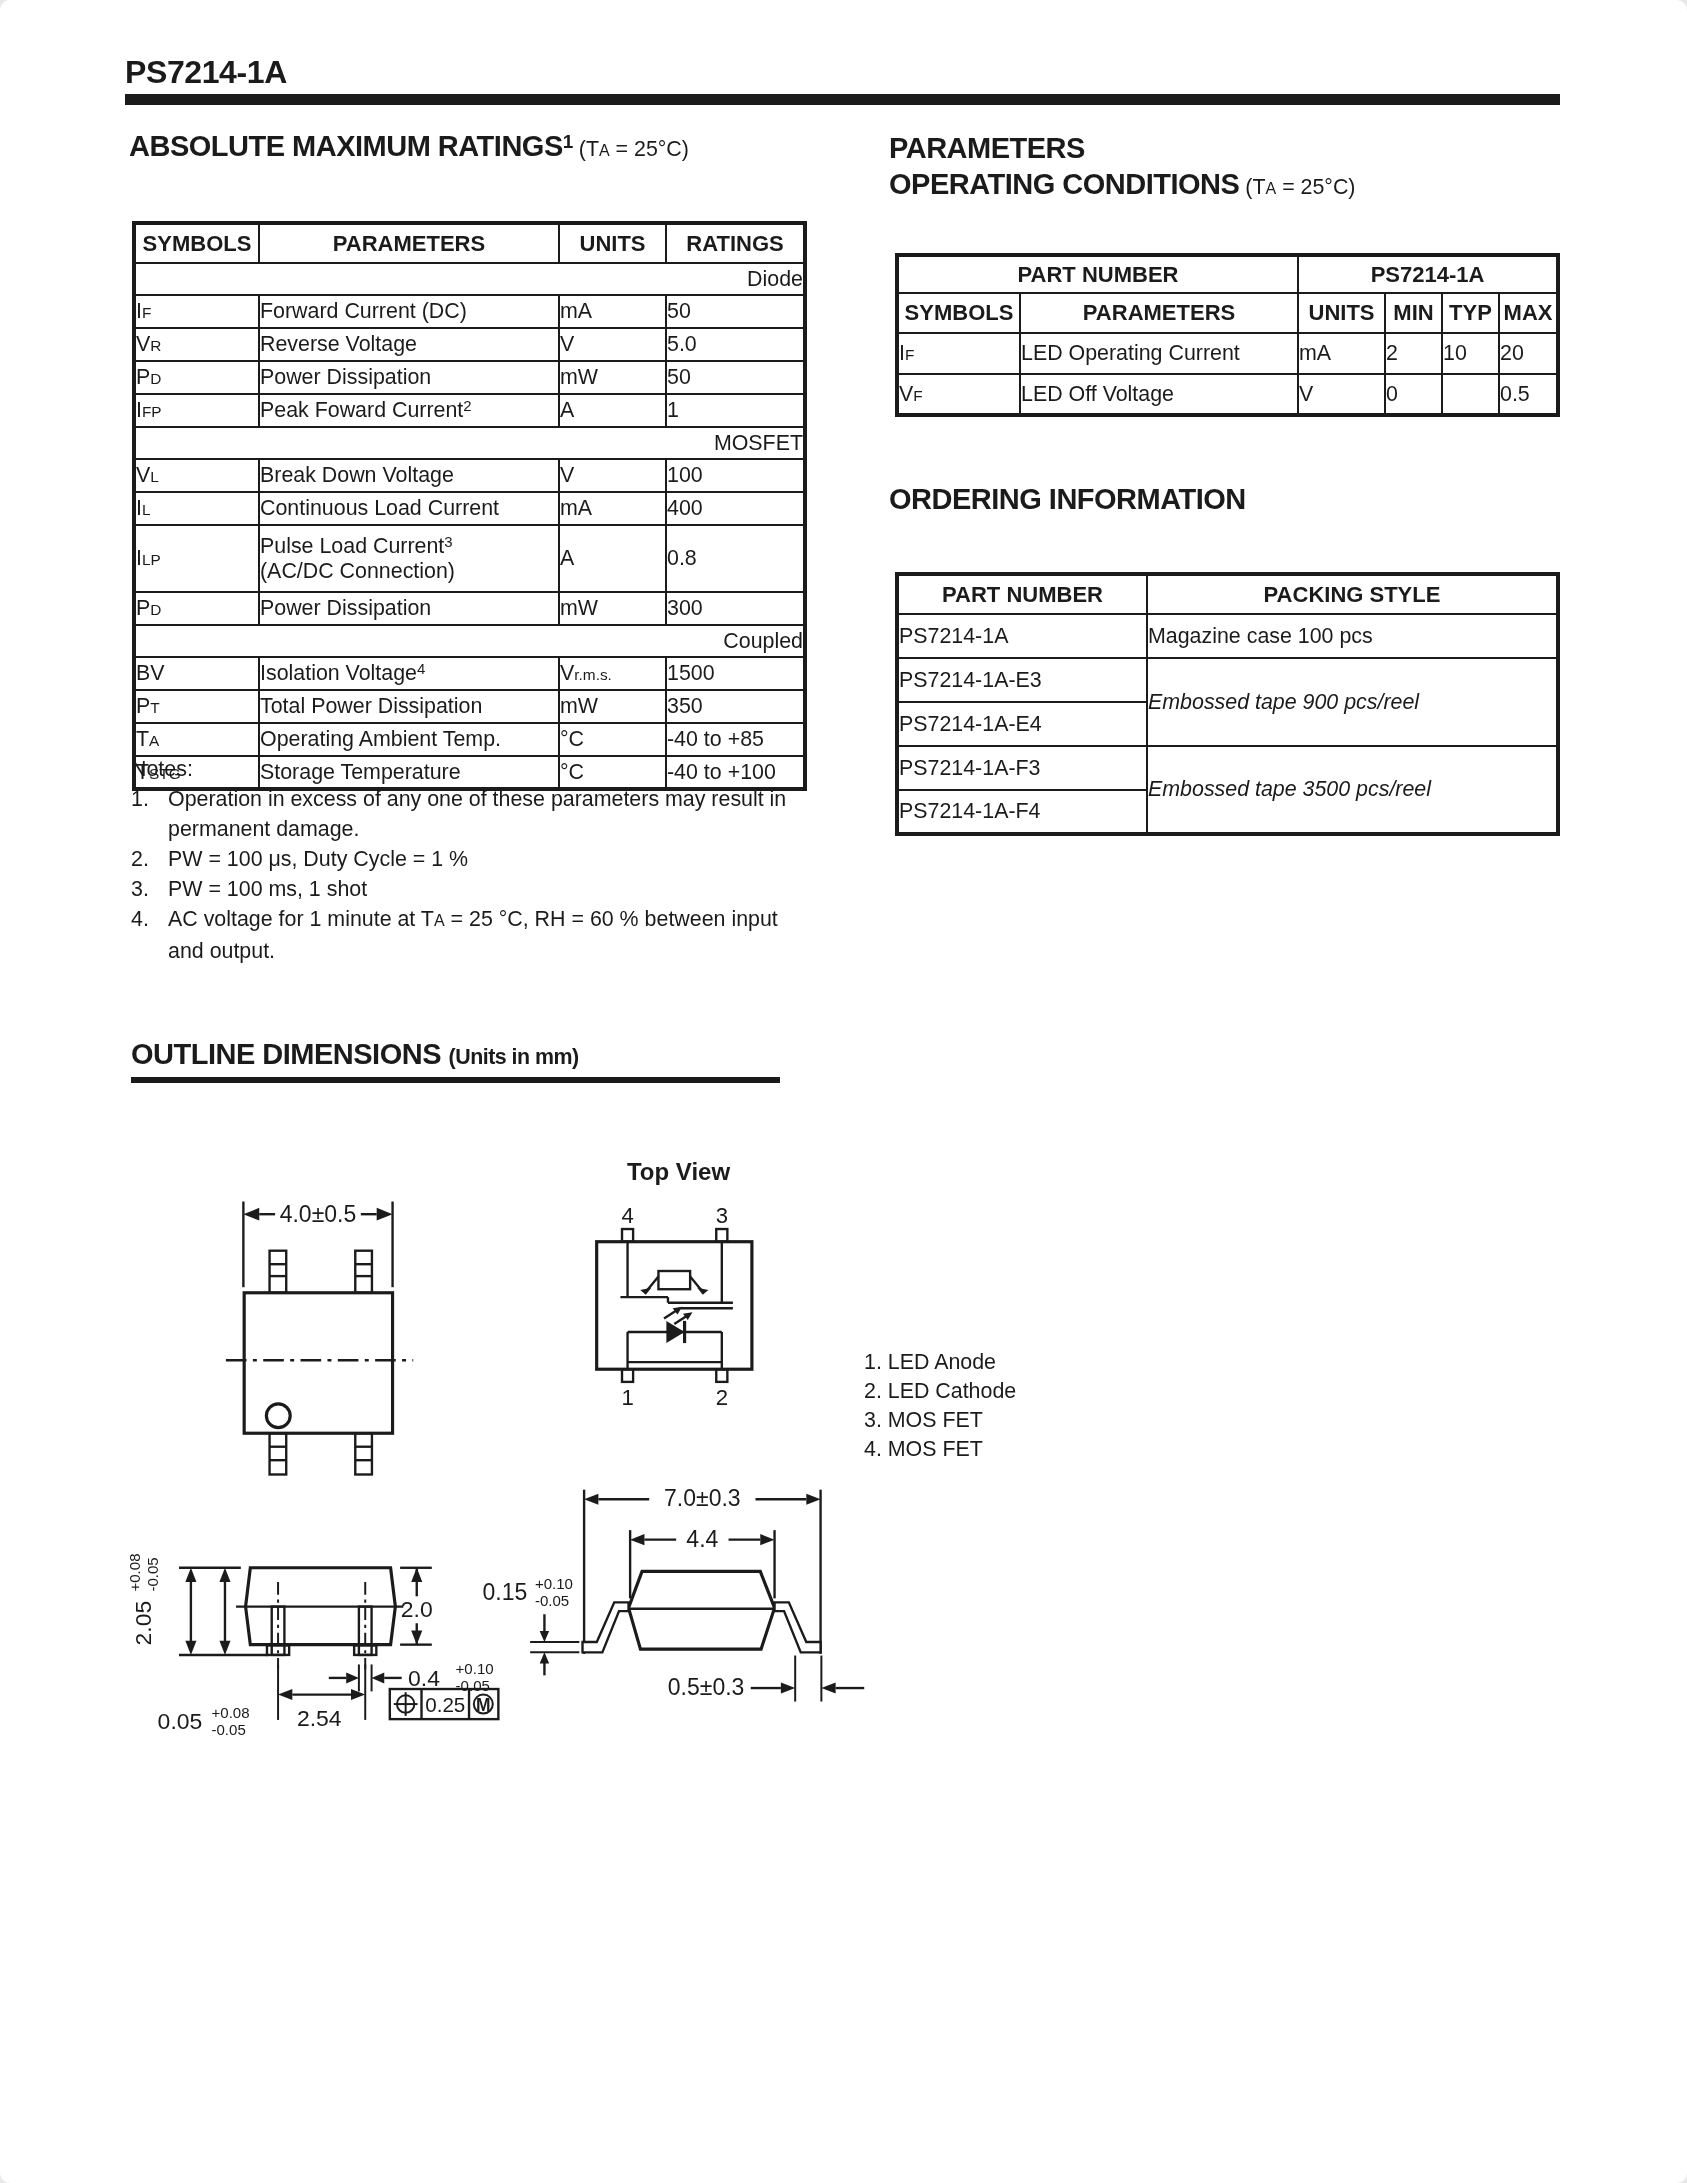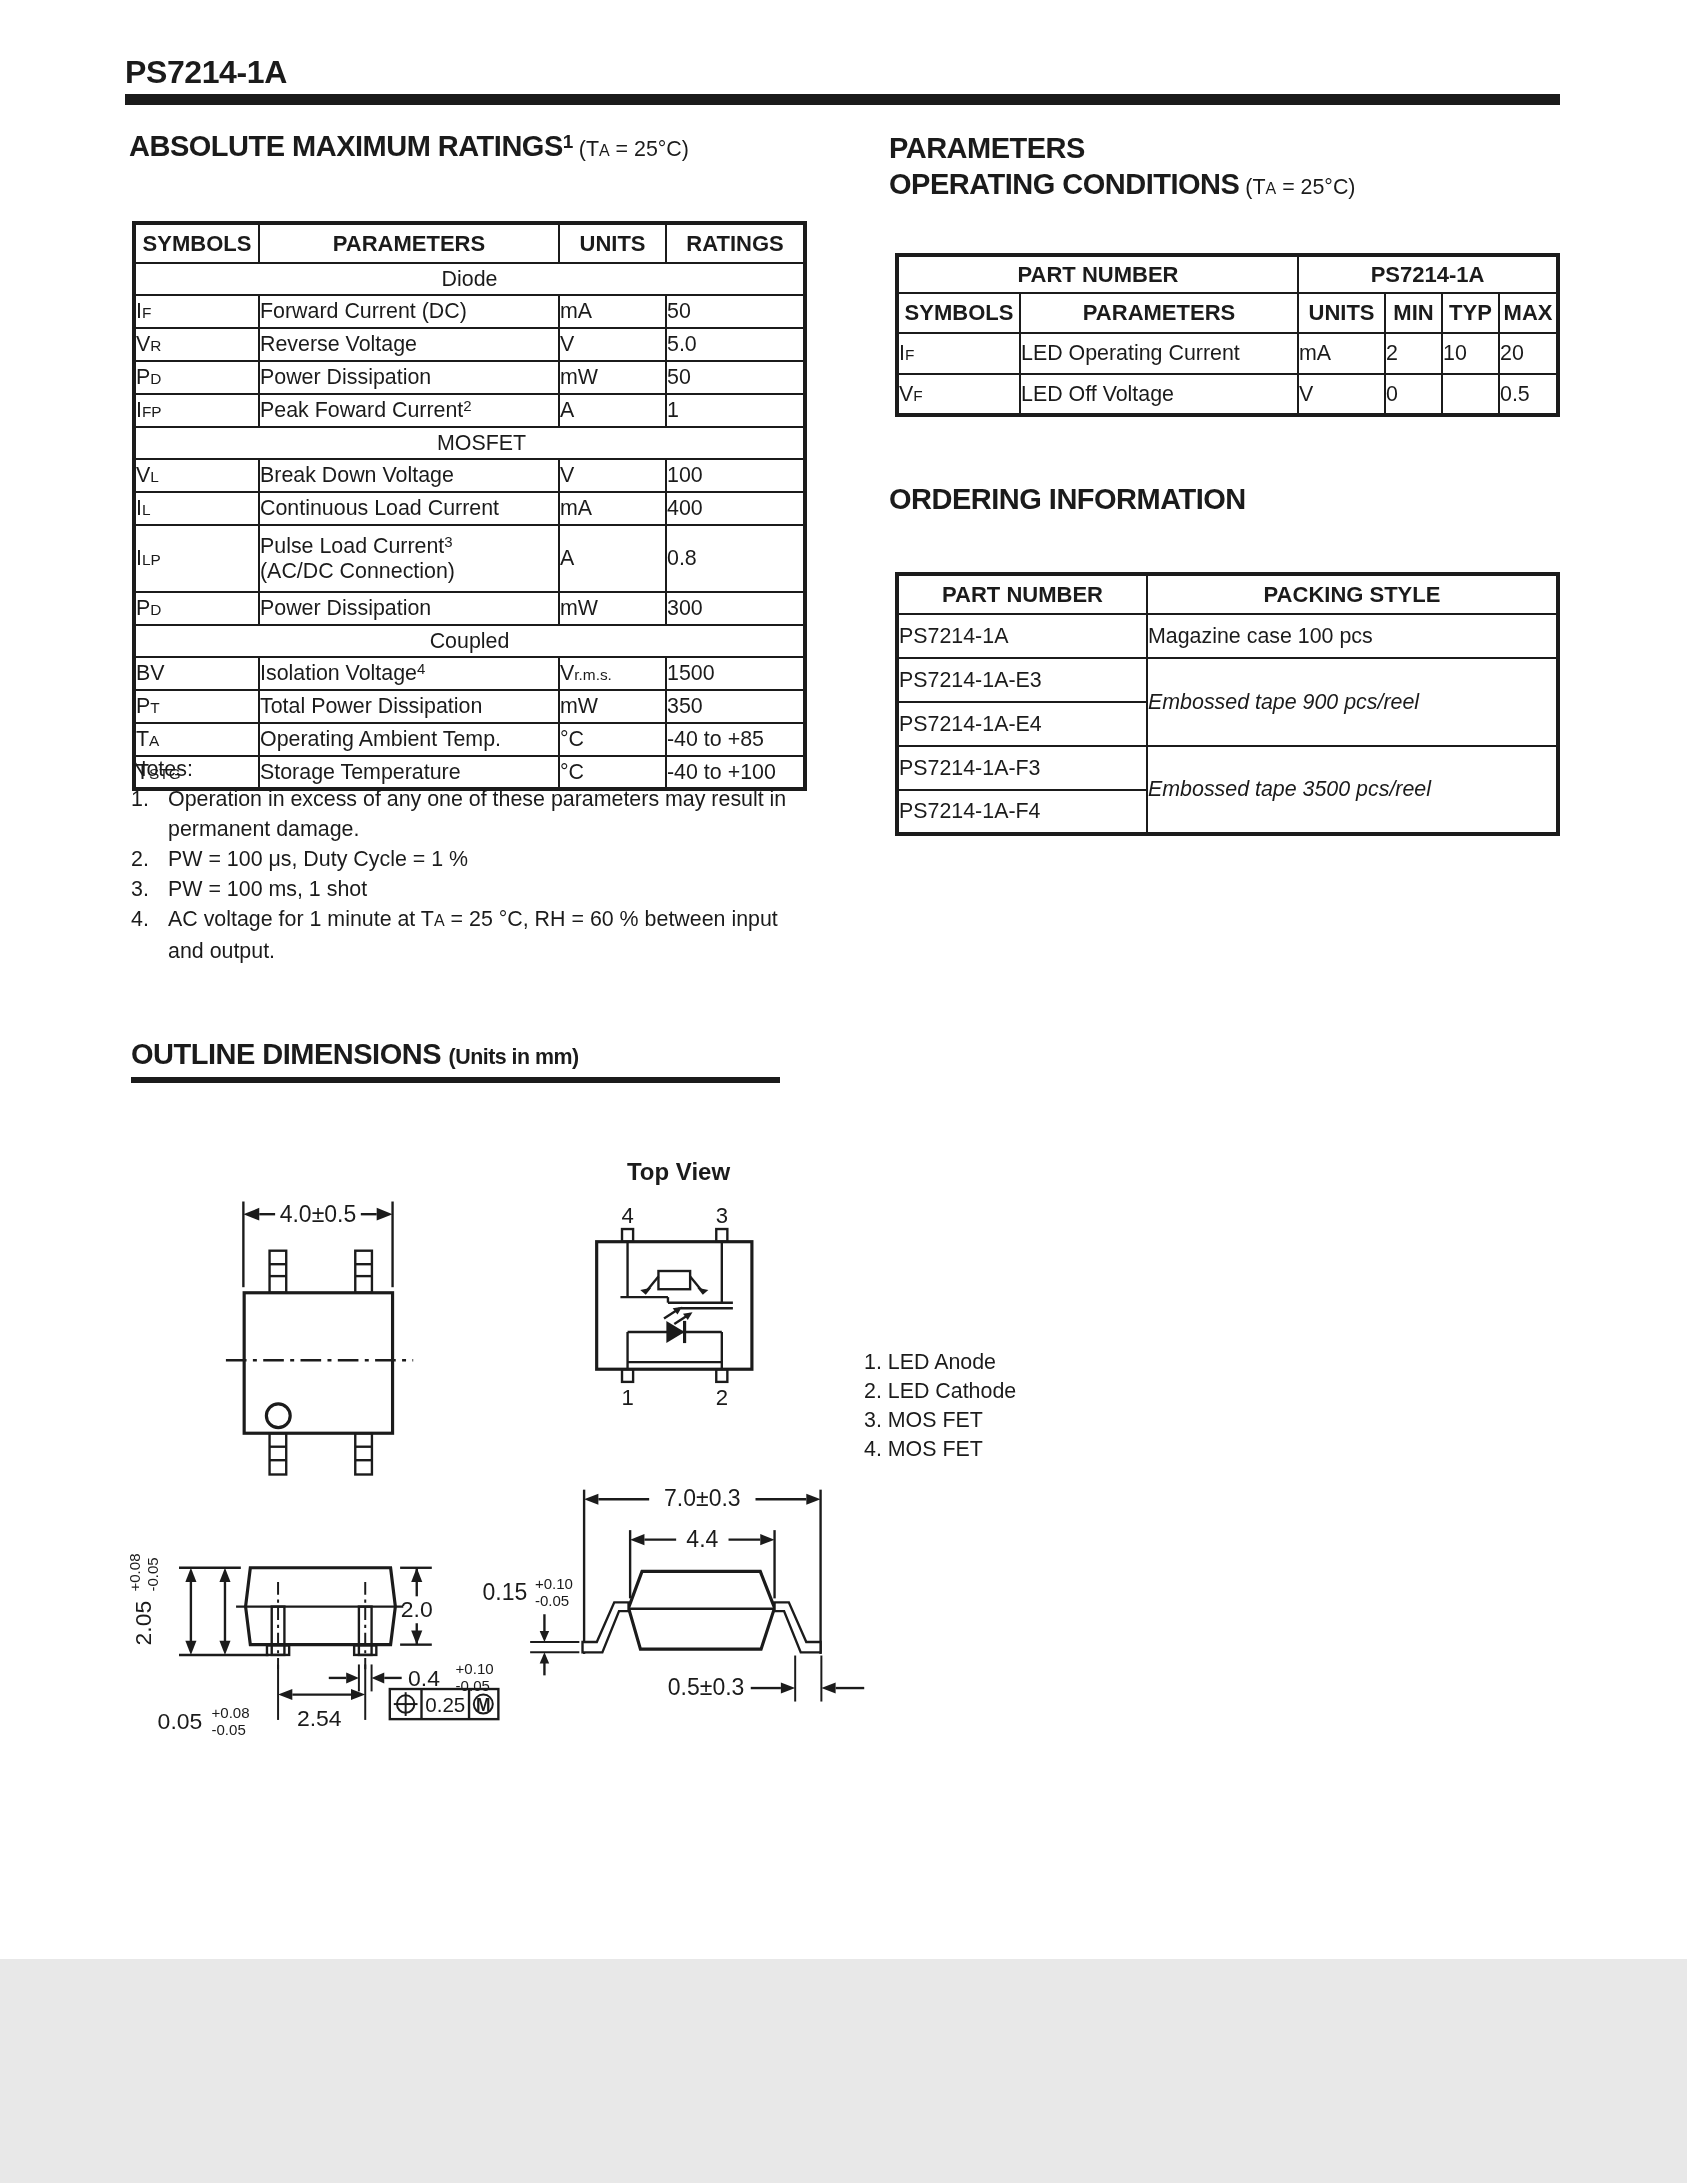--- a/index.html
+++ b/index.html
@@ -1,40 +1,41 @@
 <!DOCTYPE html>
 <html style="font-size:12.7px"><head>
 <meta charset="utf-8">
 <style>
   html,body { margin:0; padding:0; background:#e8e8e8; }
   .page {
-    position:relative; width:1687px; height:1959px; background:#ffffff;
+    position:relative; width:1687px; height:2183px; background:#ffffff;
     font-family:"Liberation Sans", sans-serif; color:#1b1b1b; margin:0 auto;
     overflow:hidden;
+    border-radius:10px;
   }
   .abs { position:absolute; }
 
   
   .doc-title { font-size:32px; font-weight:bold; letter-spacing:-0.4px; }
   .hrule { background:#1b1b1b; }
 
   
   .sec-title { font-size:29px; font-weight:bold; letter-spacing:-0.5px; white-space:nowrap; }
   .cond { font-weight:normal; font-size:21.4px; letter-spacing:0; }
   .sm2 { font-size:16px; }
   .supnote { font-size:19px; vertical-align:8px; }
   .units-note { font-weight:bold; font-size:21.4px; }
 
   
   table.ds { border-collapse:collapse; table-layout:fixed; border:4px solid #1b1b1b;margin-top:45px; }
   table.ds th, table.ds td { border:2.4px solid #1b1b1b; font-size:21.4px; padding:0; vertical-align:middle; }
   table.ds th { font-size:22px; font-weight:bold; text-align:center; }
   td.c { }
   td.l { text-align:left; padding-left:11px; }
-  td.sec { text-align:center; padding-left:36px; }
+  td.sec { text-align:right; padding-left:36px; }
   .sm { font-size:0.72em; }
   .sup { font-size:0.7em; vertical-align:6.4px; }
   td.vtop { vertical-align:top; padding-top:6.4px; }
   td.pack { text-align:left; padding-left:48px; }
   td.part { text-align:left; padding-left:24px; }
   td.pack-top { vertical-align:top; padding-top:9.5px;font-style:italic; }
 
   
   .notes { font-size:21.4px; line-height:30px; }
   .note { display:flex; }

